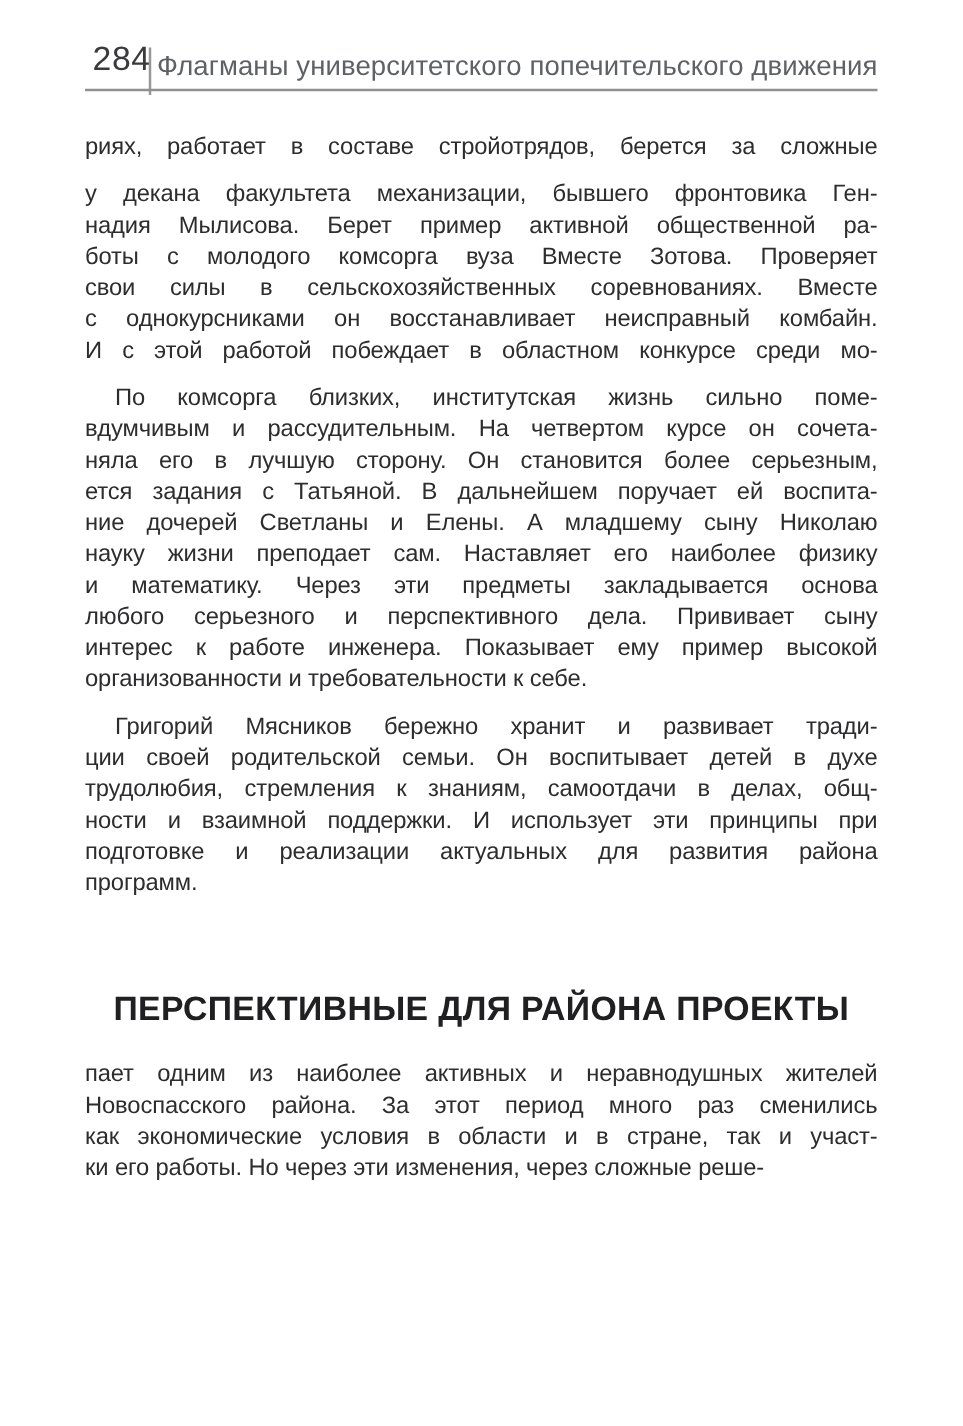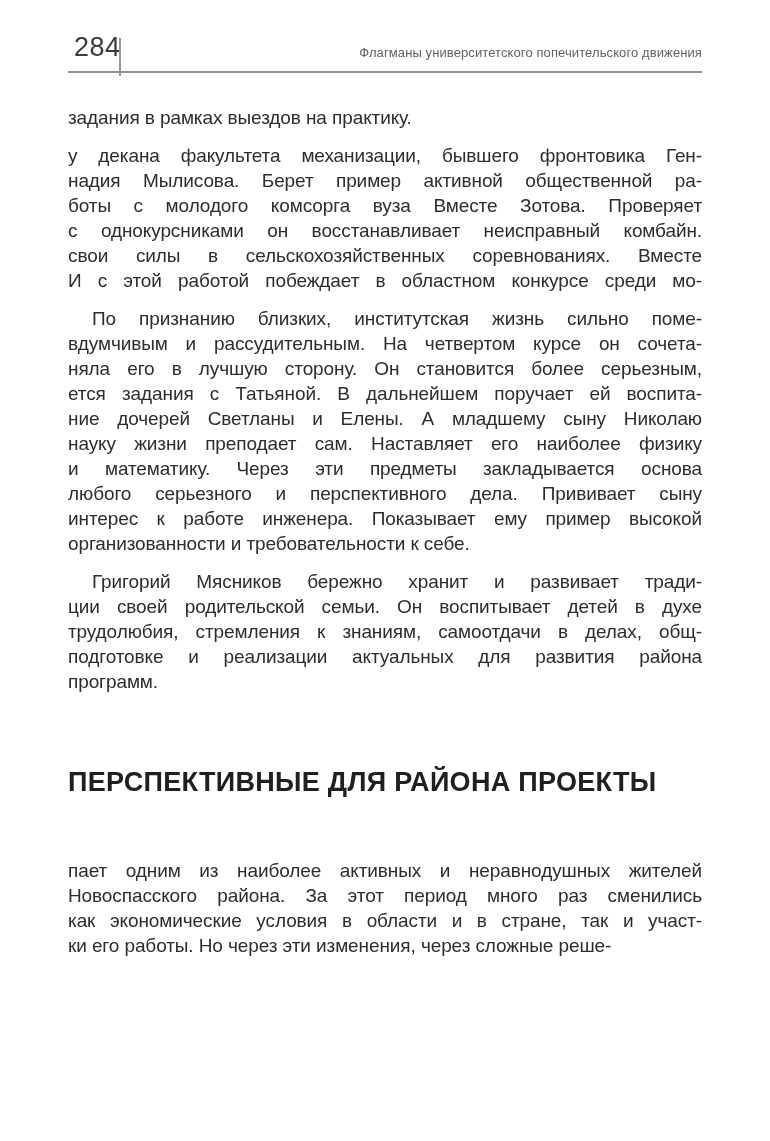--- a/index.html
+++ b/index.html
@@ -31,21 +31,21 @@
     left: 119px;
     top: 38px;
     width: 2px;
     height: 38px;
     background: #97989a;
   }
   .running-title {
     position: absolute;
     right: 68px;
     top: 44px;
-    font-size: 13px;
+    font-size: 22px;
     line-height: 18px;
     color: #5e6165;
     letter-spacing: 0.1px;
     white-space: nowrap;
   }
   .header-rule {
     position: absolute;
     left: 68px;
     top: 71px;
     width: 634px;
@@ -76,70 +76,71 @@
     text-align-last: justify;
     white-space: nowrap;
   }
   .line.last {
     text-align-last: auto;
     text-align: left;
   }
   .para.indent .line.first { text-indent: 24px; }
 
   .section-heading {
-    margin: 72px 0 60px 0;
+    margin: 72px 0 24px 0;
     font-size: 27px;
     font-weight: bold;
     line-height: 32px;
-    text-align: left;
+    text-align: center;
     color: #202022;
     letter-spacing: 0.3px;
     white-space: nowrap;
   }
 </style>
 </head>
 <body>
 
 <div class="page">
 
   <header>
     <span class="page-number">284</span>
     <span class="header-vbar"></span>
     <span class="running-title">Флагманы университетского попечительского движения</span>
     <div class="header-rule"></div>
   </header>
 
   <main class="page-body">
       <p class="para">
-        <span class="line last">задания в рамках выездов на практику.</span>
+        <span class="line first">риях, работает в составе стройотрядов, берется за сложные</span>
       </p>
       <p class="para indent">
         <span class="line">у декана факультета механизации, бывшего фронтовика Ген-</span>
         <span class="line">надия Мылисова. Берет пример активной общественной ра-</span>
         <span class="line">боты с молодого комсорга вуза Вместе Зотова. Проверяет</span>
+        <span class="line">свои силы в сельскохозяйственных соревнованиях. Вместе</span>
         <span class="line">с однокурсниками он восстанавливает неисправный комбайн.</span>
-        <span class="line">свои силы в сельскохозяйственных соревнованиях. Вместе</span>
         <span class="line">И с этой работой побеждает в областном конкурсе среди мо-</span>
       </p>
       <p class="para indent">
-        <span class="line first">По признанию близких, институтская жизнь сильно поме-</span>
+        <span class="line first">По комсорга близких, институтская жизнь сильно поме-</span>
         <span class="line">вдумчивым и рассудительным. На четвертом курсе он сочета-</span>
         <span class="line">няла его в лучшую сторону. Он становится более серьезным,</span>
         <span class="line">ется задания с Татьяной. В дальнейшем поручает ей воспита-</span>
         <span class="line">ние дочерей Светланы и Елены. А младшему сыну Николаю</span>
         <span class="line">науку жизни преподает сам. Наставляет его наиболее физику</span>
         <span class="line">и математику. Через эти предметы закладывается основа</span>
         <span class="line">любого серьезного и перспективного дела. Прививает сыну</span>
         <span class="line">интерес к работе инженера. Показывает ему пример высокой</span>
         <span class="line last">организованности и требовательности к себе.</span>
       </p>
       <p class="para indent">
         <span class="line first">Григорий Мясников бережно хранит и развивает тради-</span>
         <span class="line">ции своей родительской семьи. Он воспитывает детей в духе</span>
         <span class="line">трудолюбия, стремления к знаниям, самоотдачи в делах, общ-</span>
+        <span class="line">ности и взаимной поддержки. И использует эти принципы при</span>
         <span class="line">подготовке и реализации актуальных для развития района</span>
         <span class="line last">программ.</span>
       </p>
       <h2 class="section-heading">ПЕРСПЕКТИВНЫЕ ДЛЯ РАЙОНА ПРОЕКТЫ</h2>
       <p class="para indent">
         <span class="line">пает одним из наиболее активных и неравнодушных жителей</span>
         <span class="line">Новоспасского района. За этот период много раз сменились</span>
         <span class="line">как экономические условия в области и в стране, так и участ-</span>
         <span class="line last">ки его работы. Но через эти изменения, через сложные реше-</span>
       </p>

